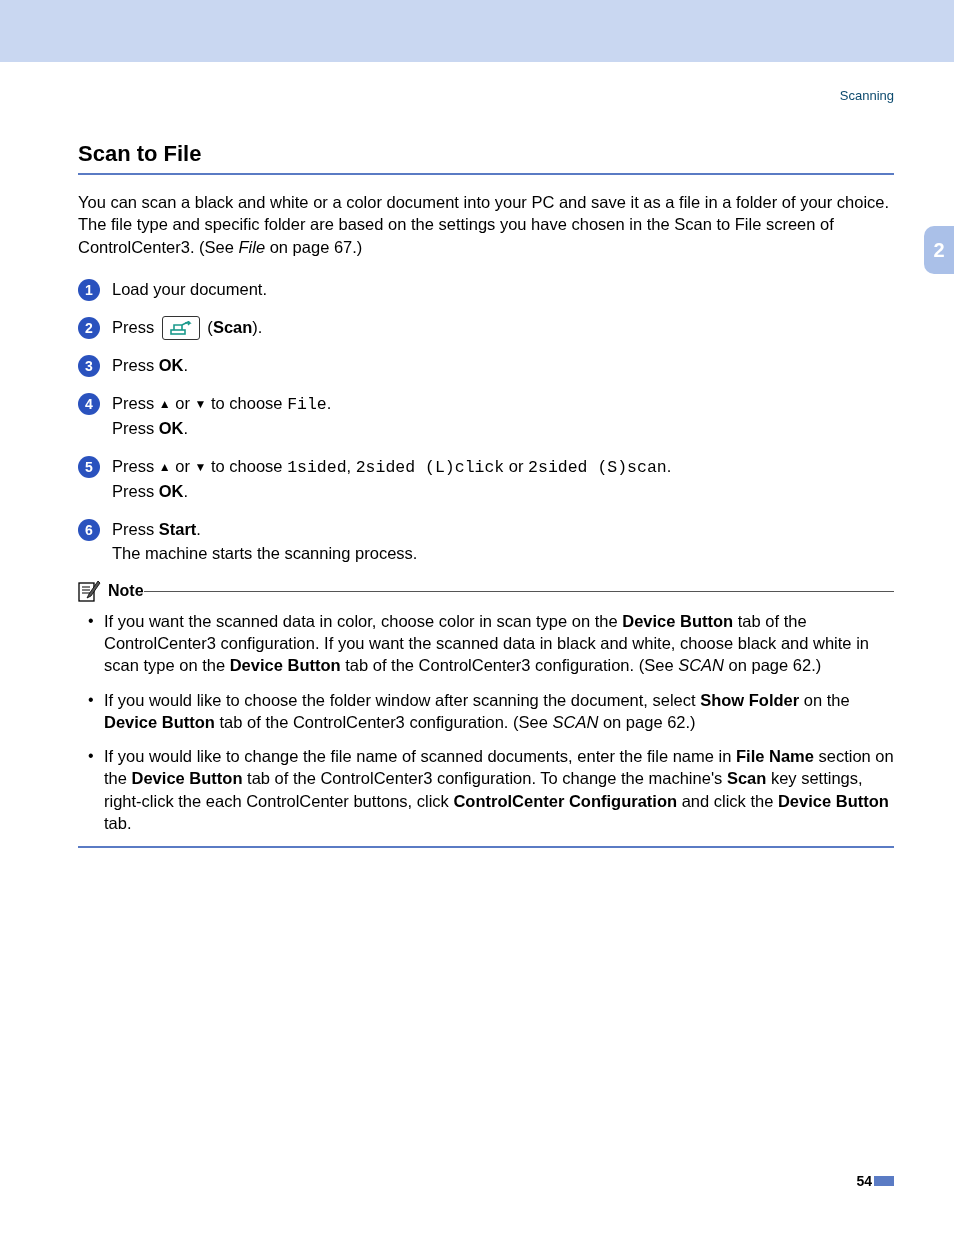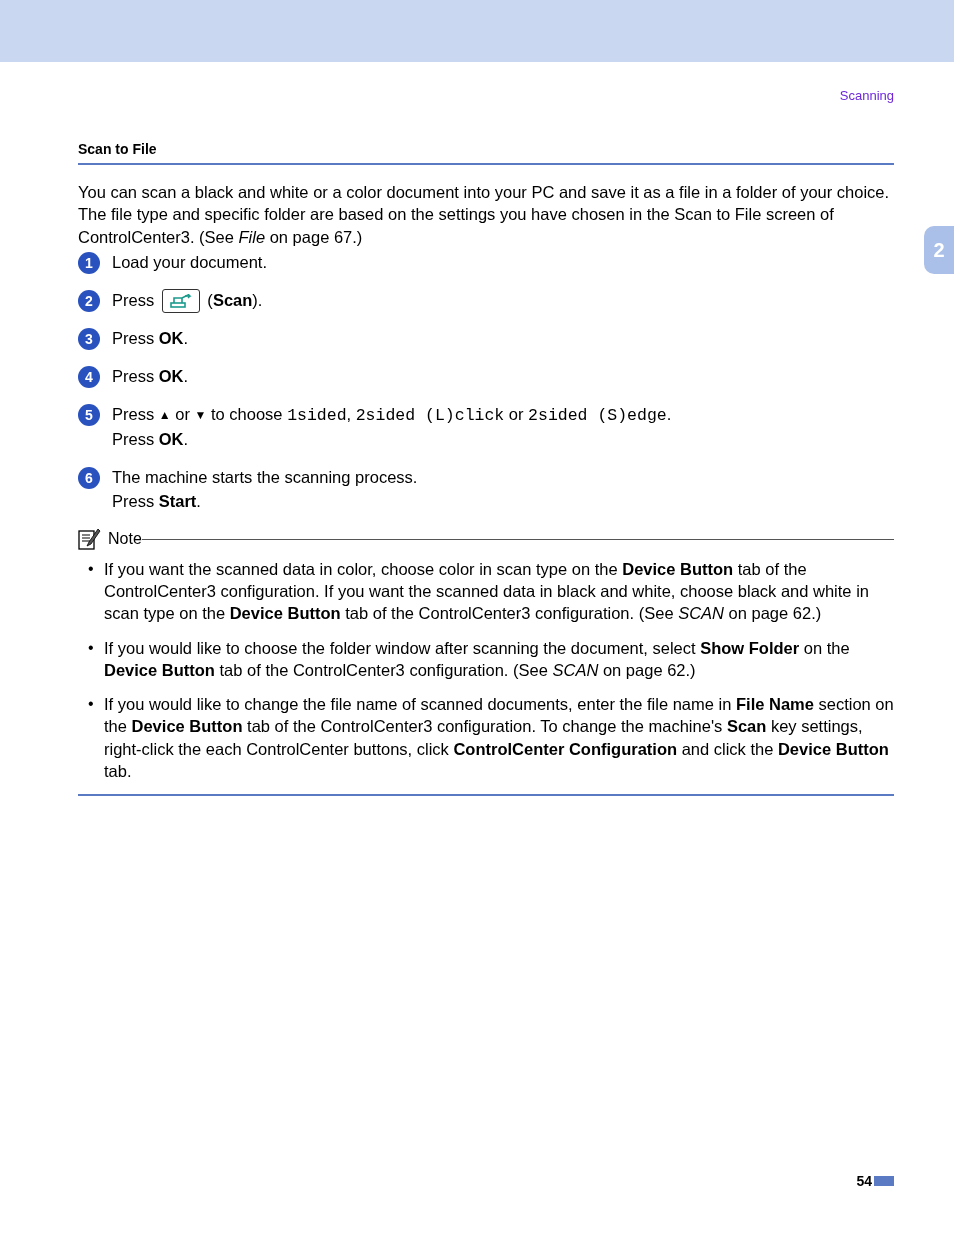--- a/index.html
+++ b/index.html
@@ -18,47 +18,47 @@
       background: #c9d7f1;
     }
     .page-content {
       padding: 0 60px 0 78px;
     }
     .running-header {
       text-align: right;
       font-size: 13px;
       margin-top: 26px;
       margin-bottom: 38px;
-      color: #6d28d9;
+      color: #0c4a6e;
     }
     .chapter-tab {
       position: absolute;
       right: 0;
       top: 226px;
       width: 30px;
       height: 48px;
       background: #aac0e8;
       border-top-left-radius: 10px;
       border-bottom-left-radius: 10px;
       display: flex;
       align-items: center;
       justify-content: center;
       color: #fff;
       font-size: 20px;
       font-weight: bold;
     }
     .section-title {
-      font-size: 14px;
+      font-size: 22px;
       font-weight: bold;
       padding-bottom: 6px;
       border-bottom: 2px solid #5a7bc4;
       margin-bottom: 16px;
     }
     .intro-para {
-      margin-bottom: 3px;
+      margin-bottom: 20px;
       line-height: 1.35;
     }
     .steps {}
     .step {
       display: flex;
       align-items: flex-start;
       margin-bottom: 14px;
     }
     .step-num {
       flex: 0 0 22px;
@@ -113,21 +113,21 @@
       display: flex;
       align-items: center;
       margin-top: 12px;
       margin-bottom: 8px;
     }
     .note-icon {
       width: 24px;
       height: 22px;
       margin-right: 6px;
     }
-    .note-label { font-weight: normal; font-size: 16px; }
+    .note-label { font-weight: bold; font-size: 16px; }
     .note-line {
       flex: 1;
       height: 1px;
       background: #555;
       margin-top: 1px;
     }
     .note-list {
       list-style: none;
       padding: 0 0 0 8px;
     }
@@ -216,44 +216,47 @@
         <span class="step-line">
           <span>Press </span><b>OK</b>.
         </span>
       </span>
     </div>
 
     <div class="step">
       <span class="step-num">4</span>
       <span class="step-body">
         <span class="step-line">
+          <span>Press </span><span class="arrow">▲</span><span> or </span><span class="arrow">▼</span><span> to choose </span><span class="mono">File</span>.
+        </span>
+        <span class="step-line">
           <span>Press </span><b>OK</b>.
         </span>
       </span>
     </div>
 
     <div class="step">
       <span class="step-num">5</span>
       <span class="step-body">
         <span class="step-line">
-          <span>Press </span><span class="arrow">▲</span><span> or </span><span class="arrow">▼</span><span> to choose </span><span class="mono">1sided</span><span>, </span><span class="mono">2sided (L)click</span><span> or </span><span class="mono">2sided (S)edge</span>.
+          <span>Press </span><span class="arrow">▲</span><span> or </span><span class="arrow">▼</span><span> to choose </span><span class="mono">1sided</span><span>, </span><span class="mono">2sided (L)click</span><span> or </span><span class="mono">2sided (S)scan</span>.
         </span>
         <span class="step-line">
           <span>Press </span><b>OK</b>.
         </span>
       </span>
     </div>
 
     <div class="step">
       <span class="step-num">6</span>
       <span class="step-body">
+        <span class="step-line">
+          <span>Press </span><b>Start</b>.
+        </span>
         <span class="step-line">The machine starts the scanning process.</span>
-        <span class="step-line">
-          <span>Press </span><b>Start</b>.
-        </span>
       </span>
     </div>
 
   </div>
 
   <div class="note-header">
     <svg class="note-icon" viewBox="0 0 24 22">
       <rect x="1" y="3" width="15" height="18" fill="none" stroke="#000" stroke-width="1.3"></rect>
       <line x1="4" y1="7" x2="12" y2="7" stroke="#000" stroke-width="1"></line>
       <line x1="4" y1="10" x2="12" y2="10" stroke="#000" stroke-width="1"></line>

